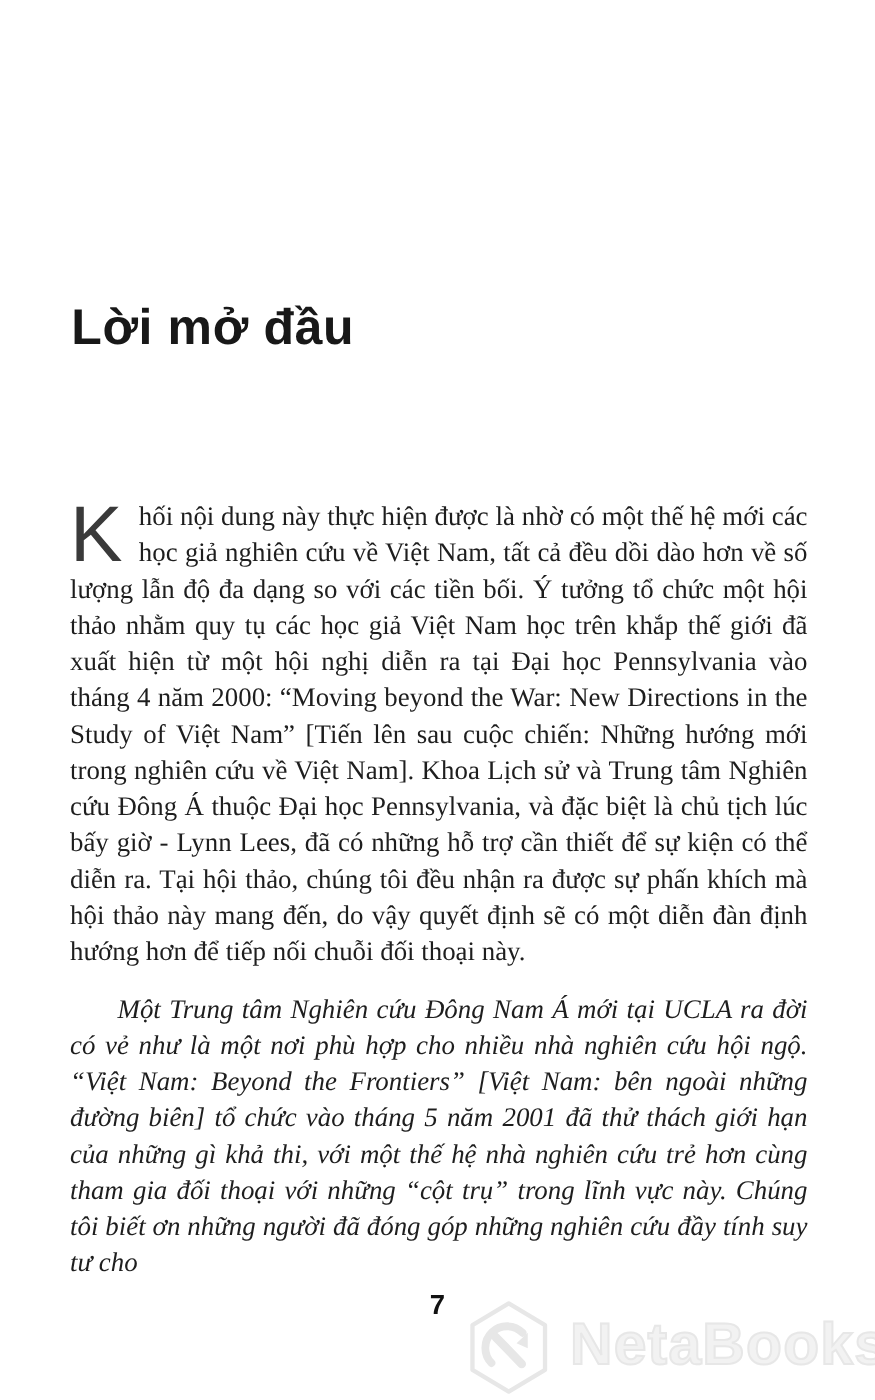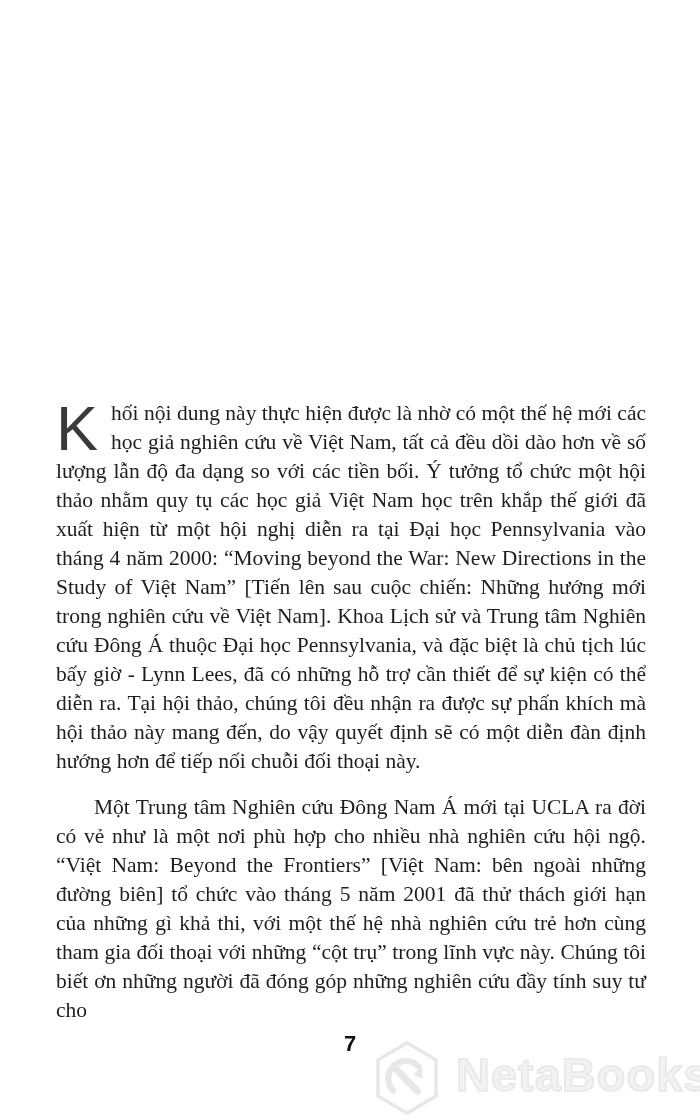--- a/index.html
+++ b/index.html
@@ -37,20 +37,21 @@
     line-height: 29px;
     color: #1e1e1e;
     text-align: justify;
   }
   .body-text p {
     margin: 0;
   }
   .para-2 {
     margin-top: 17px !important;
     text-indent: 38px;
+    font-style: italic;
   }
   .drop-cap {
     float: left;
     font-family: "Liberation Sans", sans-serif;
     font-weight: 400;
     font-size: 63px;
     line-height: 50px;
     height: 54px;
     padding-top: 4px;
     margin-right: 13px;
@@ -92,20 +93,21 @@
     line-height: 76px;
     margin-top: -6px;
     white-space: nowrap;
   }
 </style>
 </head>
 <body>
 
 <div class="book-page">
 
+  <h1 class="chapter-title">Lời mở đầu</h1>
 
   <div class="body-text">
     <p>
       <span class="drop-cap">K</span><span>hối nội dung này thực hiện được là nhờ có một thế hệ mới các học giả nghiên cứu về Việt Nam, tất cả đều dồi dào hơn về số lượng lẫn độ đa dạng so với các tiền bối. Ý tưởng tổ chức một hội thảo nhằm quy tụ các học giả Việt Nam học trên khắp thế giới đã xuất hiện từ một hội nghị diễn ra tại Đại học Pennsylvania vào tháng 4 năm 2000: “Moving beyond the War: New Directions in the Study of Việt Nam” [Tiến lên sau cuộc chiến: Những hướng mới trong nghiên cứu về Việt Nam]. Khoa Lịch sử và Trung tâm Nghiên cứu Đông Á thuộc Đại học Pennsylvania, và đặc biệt là chủ tịch lúc bấy giờ - Lynn Lees, đã có những hỗ trợ cần thiết để sự kiện có thể diễn ra. Tại hội thảo, chúng tôi đều nhận ra được sự phấn khích mà hội thảo này mang đến, do vậy quyết định sẽ có một diễn đàn định hướng hơn để tiếp nối chuỗi đối thoại này.</span>
     </p>
     <p class="para-2">
       <span>Một Trung tâm Nghiên cứu Đông Nam Á mới tại UCLA ra đời có vẻ như là một nơi phù hợp cho nhiều nhà nghiên cứu hội ngộ. “Việt Nam: Beyond the Frontiers” [Việt Nam: bên ngoài những đường biên] tổ chức vào tháng 5 năm 2001 đã thử thách giới hạn của những gì khả thi, với một thế hệ nhà nghiên cứu trẻ hơn cùng tham gia đối thoại với những “cột trụ” trong lĩnh vực này. Chúng tôi biết ơn những người đã đóng góp những nghiên cứu đầy tính suy tư cho</span>
     </p>
   </div>
 

